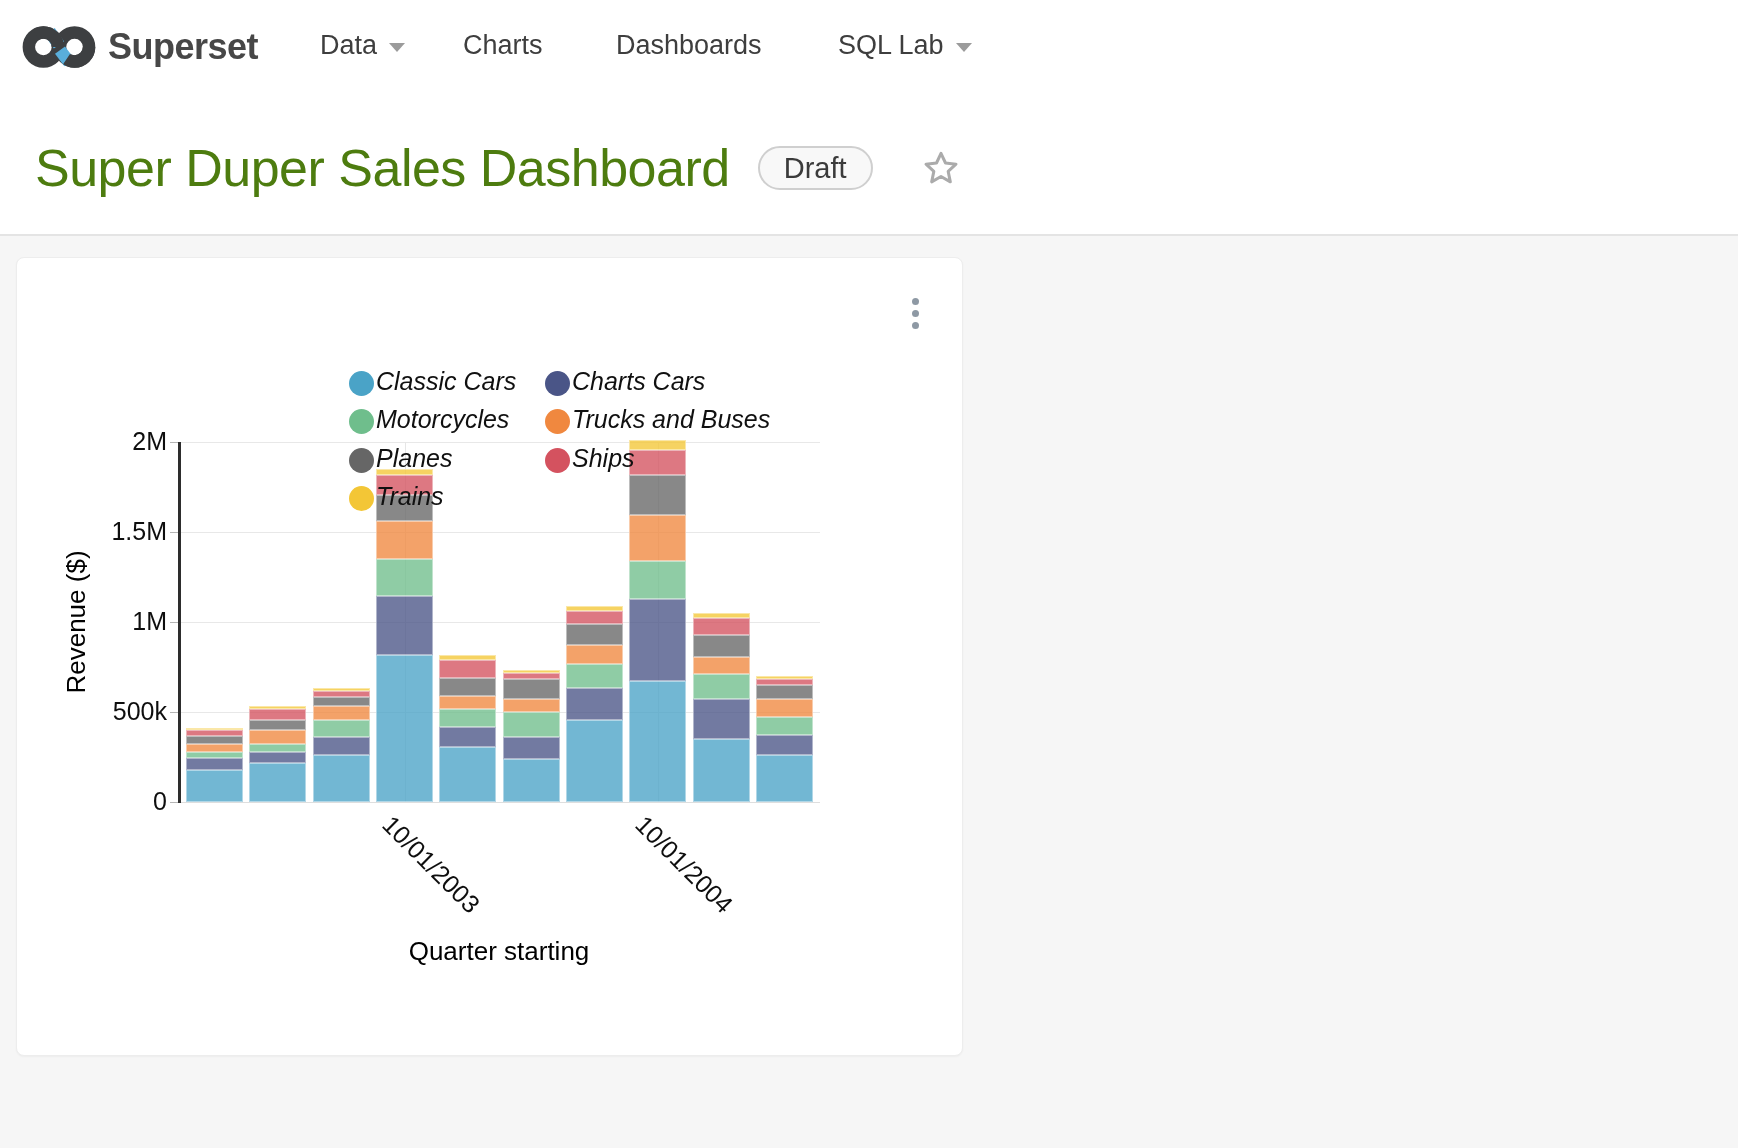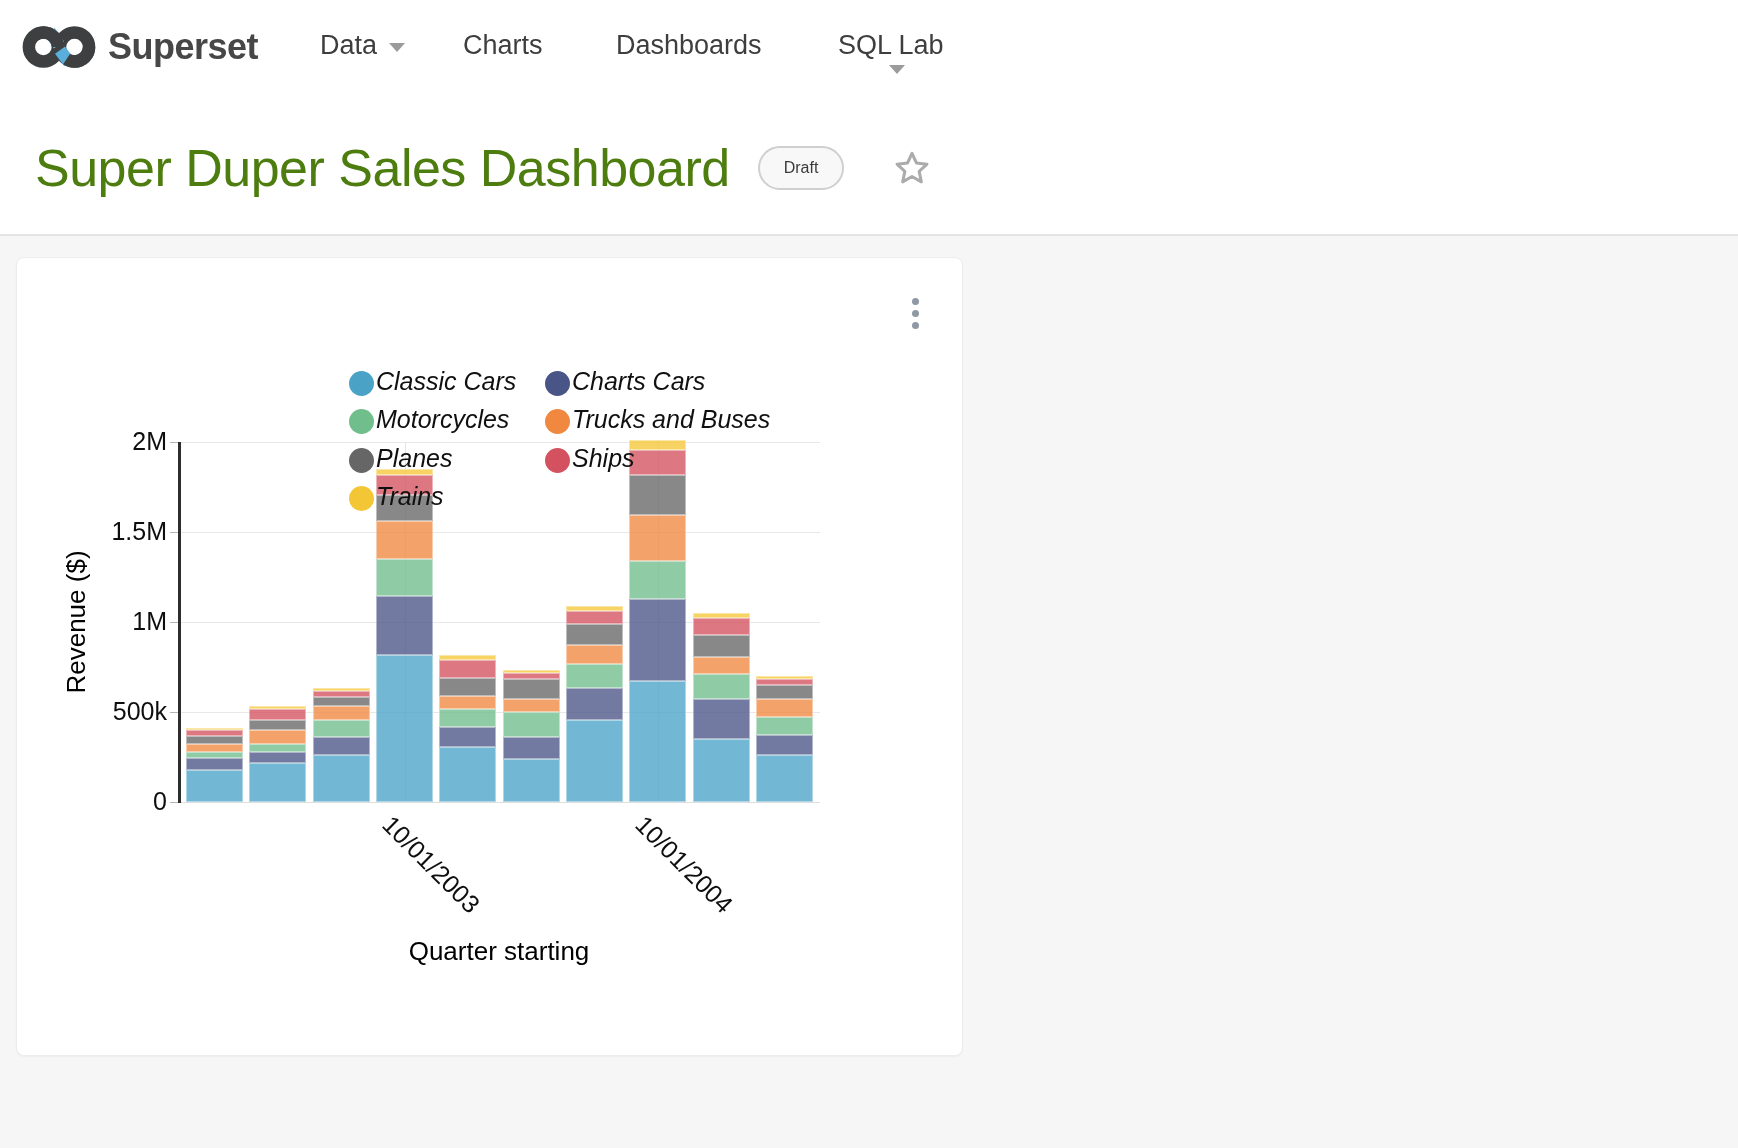--- a/index.html
+++ b/index.html
@@ -13,32 +13,32 @@
   }
   
   .app-header {
     position:absolute; left:0; top:0; width:1738px; height:236px;
     background:#ffffff; border-bottom:2px solid #e4e4e4;
   }
   .brand { position:absolute; left:20px; top:20px; display:flex; align-items:center; cursor:pointer; }
   .brand svg { width:80px; height:54px; }
   .brand-name { font-size:36px; font-weight:700; color:#474747; margin-left:8px; letter-spacing:-0.5px; }
   .nav-item { position:absolute; top:30px; font-size:27px; color:#3e3e3e; cursor:pointer; display:flex; align-items:center; }
-  .nav-data { left:320px; } .nav-charts { left:463px; } .nav-dash { left:616px; } .nav-sql { left:838px;flex-direction:column; }
+  .nav-data { left:320px; } .nav-charts { left:463px; } .nav-dash { left:616px; } .nav-sql { left:838px; }
   .caret {
     width:0; height:0; margin-left:12px; margin-top:4px;
     border-left:8px solid transparent; border-right:8px solid transparent;
     border-top:9px solid #9b9b9b;
   }
   .dash-title-row { position:absolute; left:35px; top:138px; display:flex; align-items:center; }
   .dash-title { font-size:52px; font-weight:500; color:#4d7c0f; letter-spacing:-0.5px; }
   .status-badge {
     margin-left:28px; height:44px; padding:0 24px; border-radius:22px;
     border:2px solid #cfcfcf; background:#f8f8f8; color:#3b3b3b;
-    font-size:16px; display:flex; align-items:center;
+    font-size:29px; display:flex; align-items:center;
   }
   .fav-star { margin-left:48px; width:40px; height:40px; cursor:pointer; }
   
   .chart-card {
     position:absolute; left:16px; top:257px; width:947px; height:799px;
     background:#ffffff; border:1px solid #ededed; border-radius:8px;
     box-shadow:0 1px 2px rgba(0,0,0,0.04);
   }
   .card-title { position:absolute; left:33px; top:34px; font-size:29px; font-weight:600; color:#2f2f2f; }
   .kebab { position:absolute; right:42px; top:40px; width:10px; cursor:pointer; }

